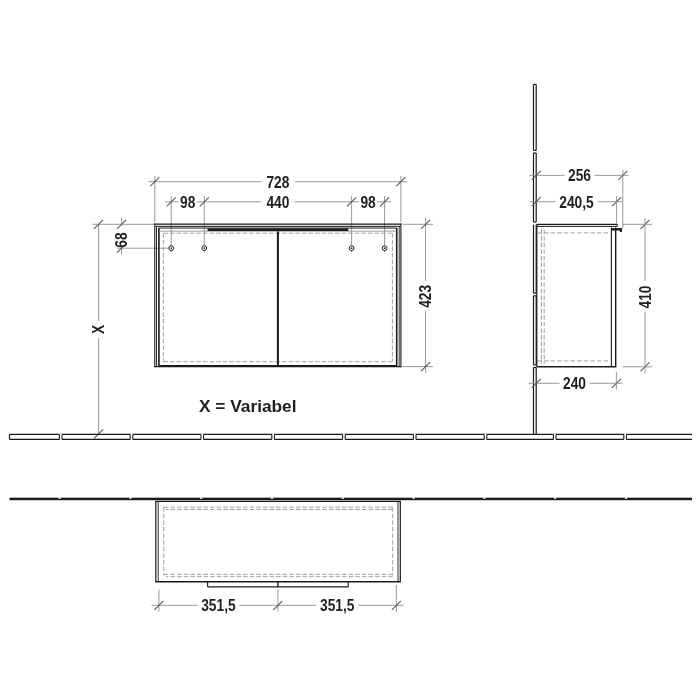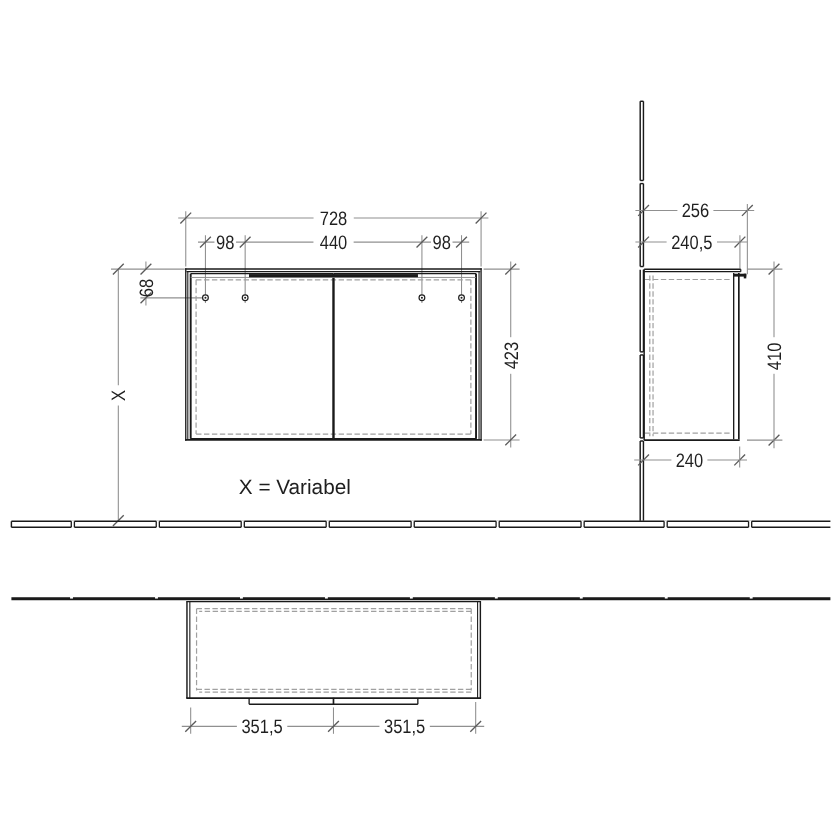--- a/index.html
+++ b/index.html
@@ -1,16 +1,16 @@
 <!DOCTYPE html>
 <html><head>
 <meta charset="utf-8">
 <style>
   html,body{margin:0;padding:0;background:#ffffff;}
-  .wrap{width:584px;height:700px;position:relative;background:#fff;}
+  .wrap{width:584px;height:700px;position:relative;background:#fff;font-weight:bold;}
   svg{display:block;}
   text{font-family:"Liberation Sans",sans-serif;fill:#1f1f1f;}
   .dim{font-size:16.2px;}
 </style>
 </head>
 <body>
 <div class="wrap">
 <svg width="700" height="700" viewBox="0 0 700 700" xmlns="http://www.w3.org/2000/svg">
 <rect x="0" y="0" width="700" height="700" fill="#ffffff"></rect>
 

